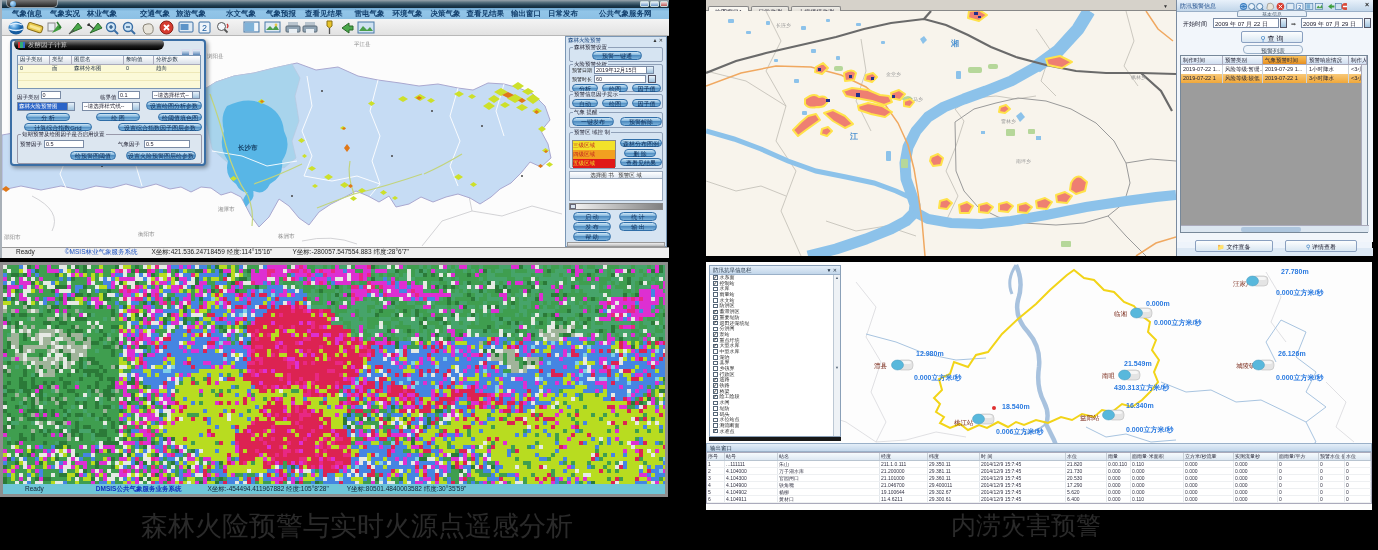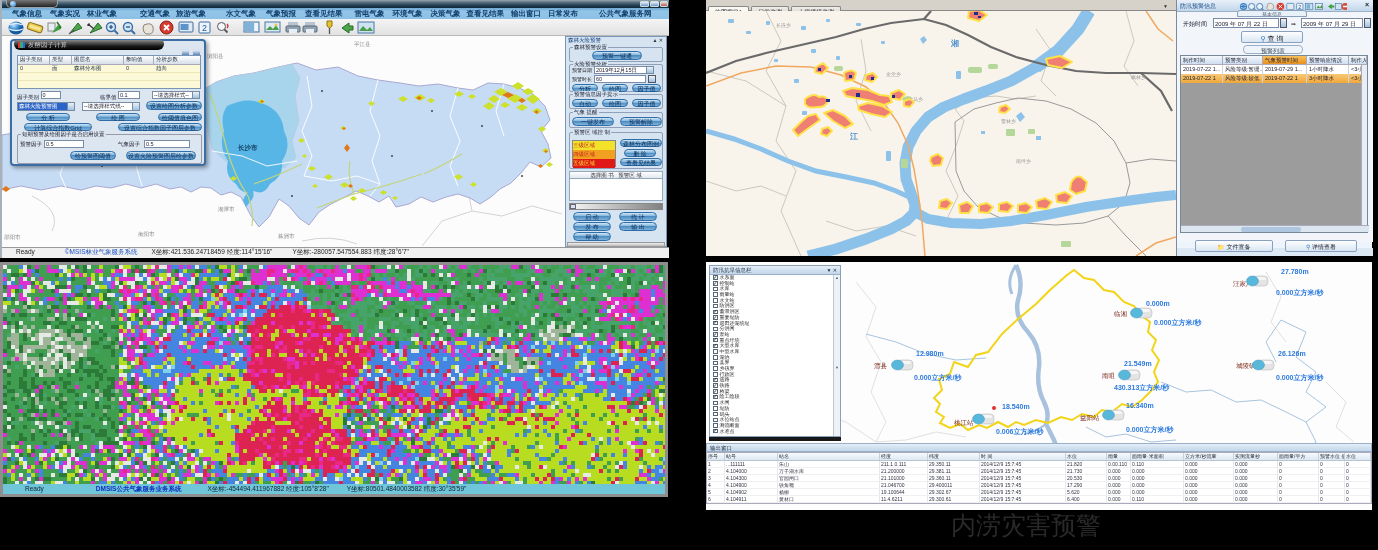--- a/index.html
+++ b/index.html
@@ -796,13 +796,14 @@
           <span style="display:inline-block;flex:none;width:53px;border-right:1px solid #e4e8ec;padding-left:1px;overflow:hidden;white-space:nowrap;">0.110</span>
           <span style="display:inline-block;flex:none;width:50px;border-right:1px solid #e4e8ec;padding-left:1px;overflow:hidden;white-space:nowrap;">0.000</span>
           <span style="display:inline-block;flex:none;width:44px;border-right:1px solid #e4e8ec;padding-left:1px;overflow:hidden;white-space:nowrap;">0.000</span>
           <span style="display:inline-block;flex:none;width:41px;border-right:1px solid #e4e8ec;padding-left:1px;overflow:hidden;white-space:nowrap;">0</span>
           <span style="display:inline-block;flex:none;width:26px;border-right:1px solid #e4e8ec;padding-left:1px;overflow:hidden;white-space:nowrap;">0</span>
           <span style="display:inline-block;flex:none;width:26px;border-right:1px solid #e4e8ec;padding-left:1px;overflow:hidden;white-space:nowrap;">0</span>
           <span style="display:inline-block;flex:none;width:24px;border-right:1px solid #e4e8ec;padding-left:1px;overflow:hidden;white-space:nowrap;"></span>
         </div>
       </div>
   </div>
+  <div class="cap abs" style="left:141px;top:508px;font-size:27px;">森林火险预警与实时火源点遥感分析</div>
   <div class="cap abs" style="left:951px;top:509px;font-size:25px;">内涝灾害预警</div>
 </div>
 </body></html>

